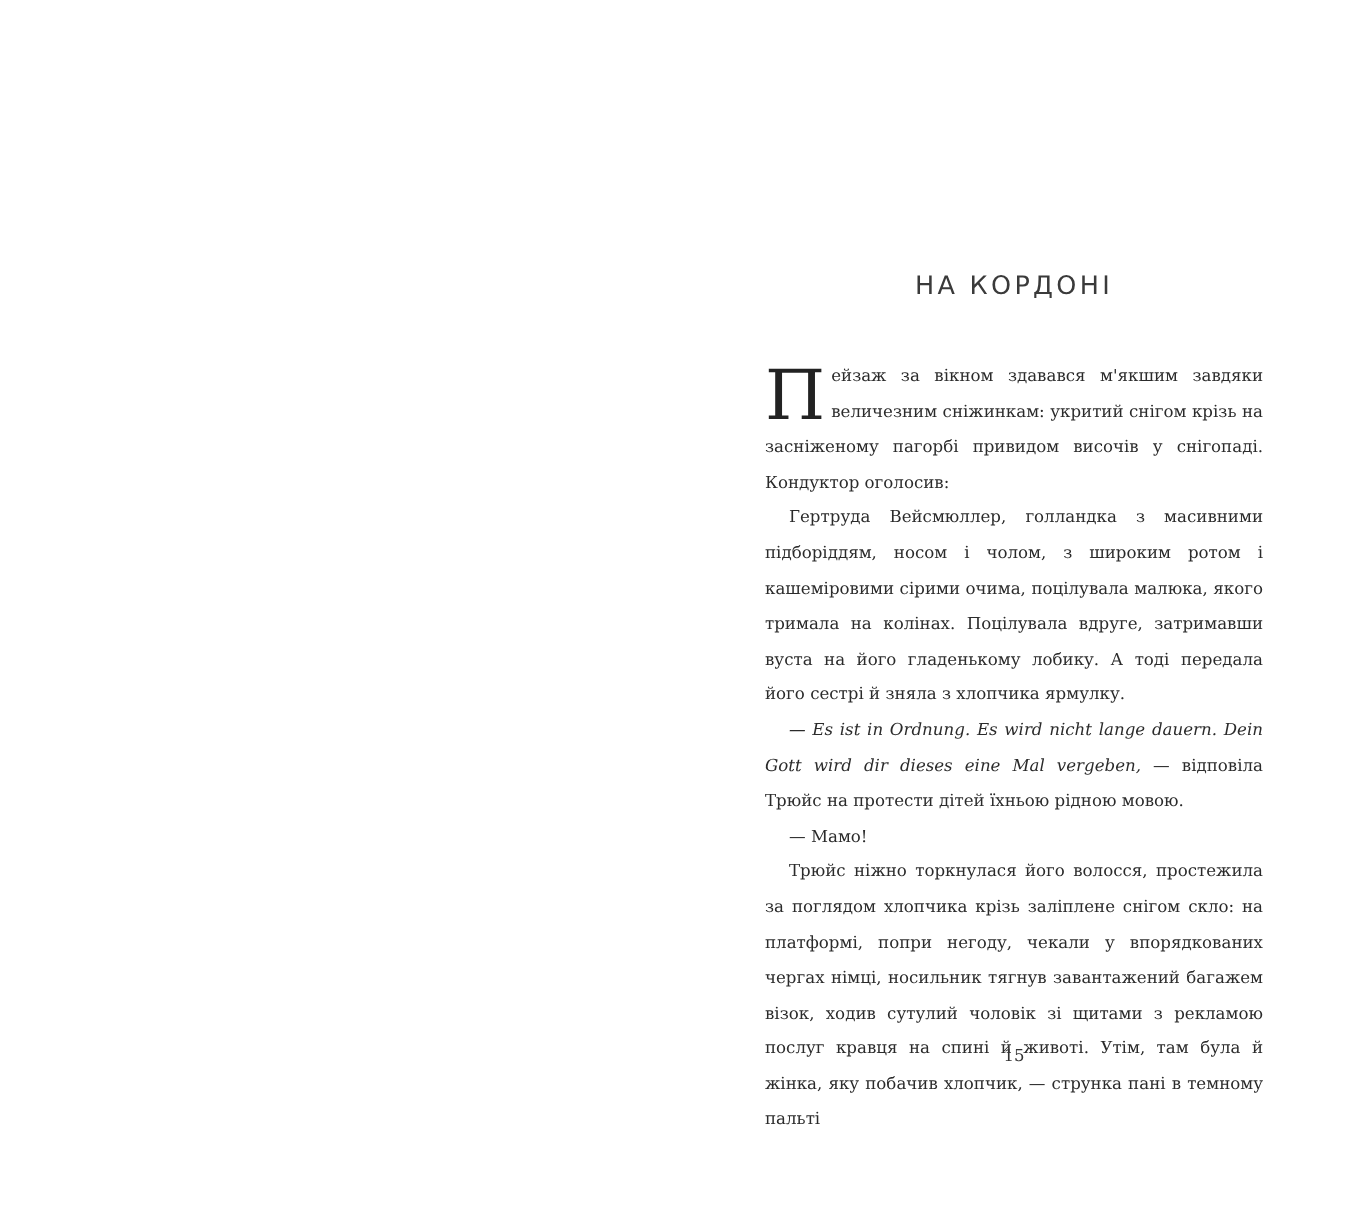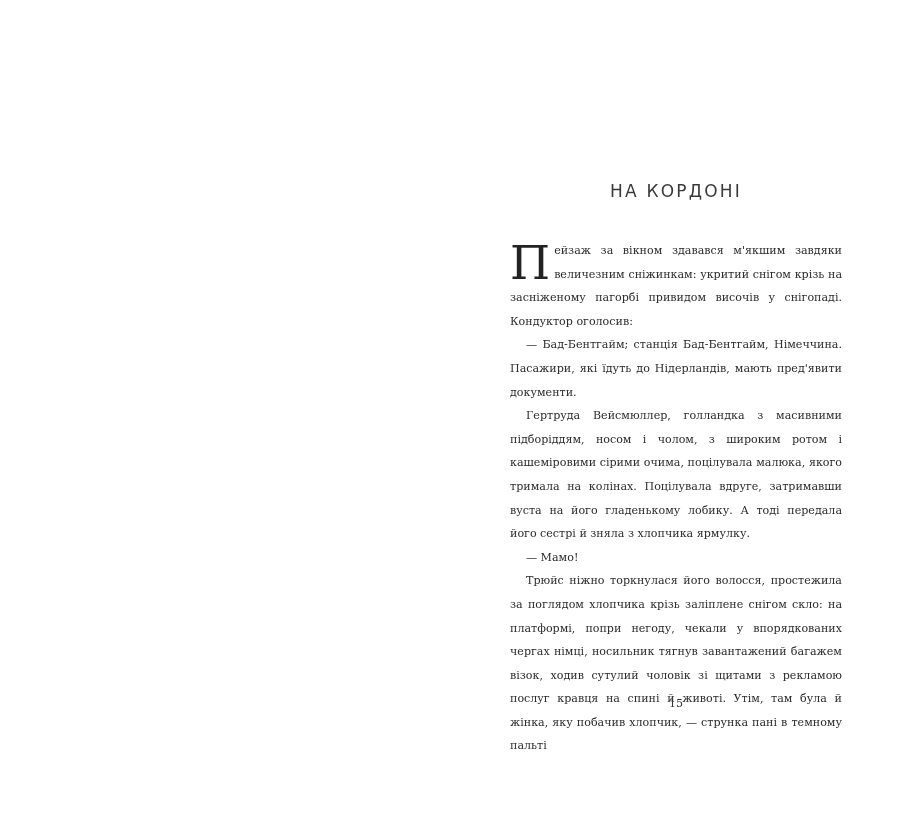--- a/index.html
+++ b/index.html
@@ -87,20 +87,20 @@
 <body>
 
 <div class="spread">
   <div class="page-left"></div>
   <div class="page-right"></div>
 
   <h1 class="chapter-title">НА КОРДОНІ</h1>
 
   <div class="body-text">
     <p class="first"><span class="dropcap">П</span><span>ейзаж за вікном здавався м'якшим завдяки величезним сніжинкам: укритий снігом крізь на засніженому пагорбі привидом височів у снігопаді. Кондуктор оголосив:</span></p>
-    <p>— Бад-Бентгайм; станція Бад-Бентгайм, Німеччина. Пасажири, які їдуть до Нідерландів, мають пред'явити документи.</p>
     <p>Гертруда Вейсмюллер, голландка з масивними підборіддям, носом і чолом, з широким ротом і кашеміровими сірими очима, поцілувала малюка, якого тримала на колінах. Поцілувала вдруге, затримавши вуста на його гладенькому лобику. А тоді передала його сестрі й зняла з хлопчика ярмулку.</p>
+    <p><em>— Es ist in Ordnung. Es wird nicht lange dauern. Dein Gott wird dir dieses eine Mal vergeben,</em><span> — відповіла Трюйс на протести дітей їхньою рідною мовою.</span></p>
     <p>— Мамо!</p>
     <p>Трюйс ніжно торкнулася його волосся, простежила за поглядом хлопчика крізь заліплене снігом скло: на платформі, попри негоду, чекали у впорядкованих чергах німці, носильник тягнув завантажений багажем візок, ходив сутулий чоловік зі щитами з рекламою послуг кравця на спині й животі. Утім, там була й жінка, яку побачив хлопчик, — струнка пані в темному пальті</p>
   </div>
 
   <div class="page-number">15</div>
 </div>
 
 </body></html>

